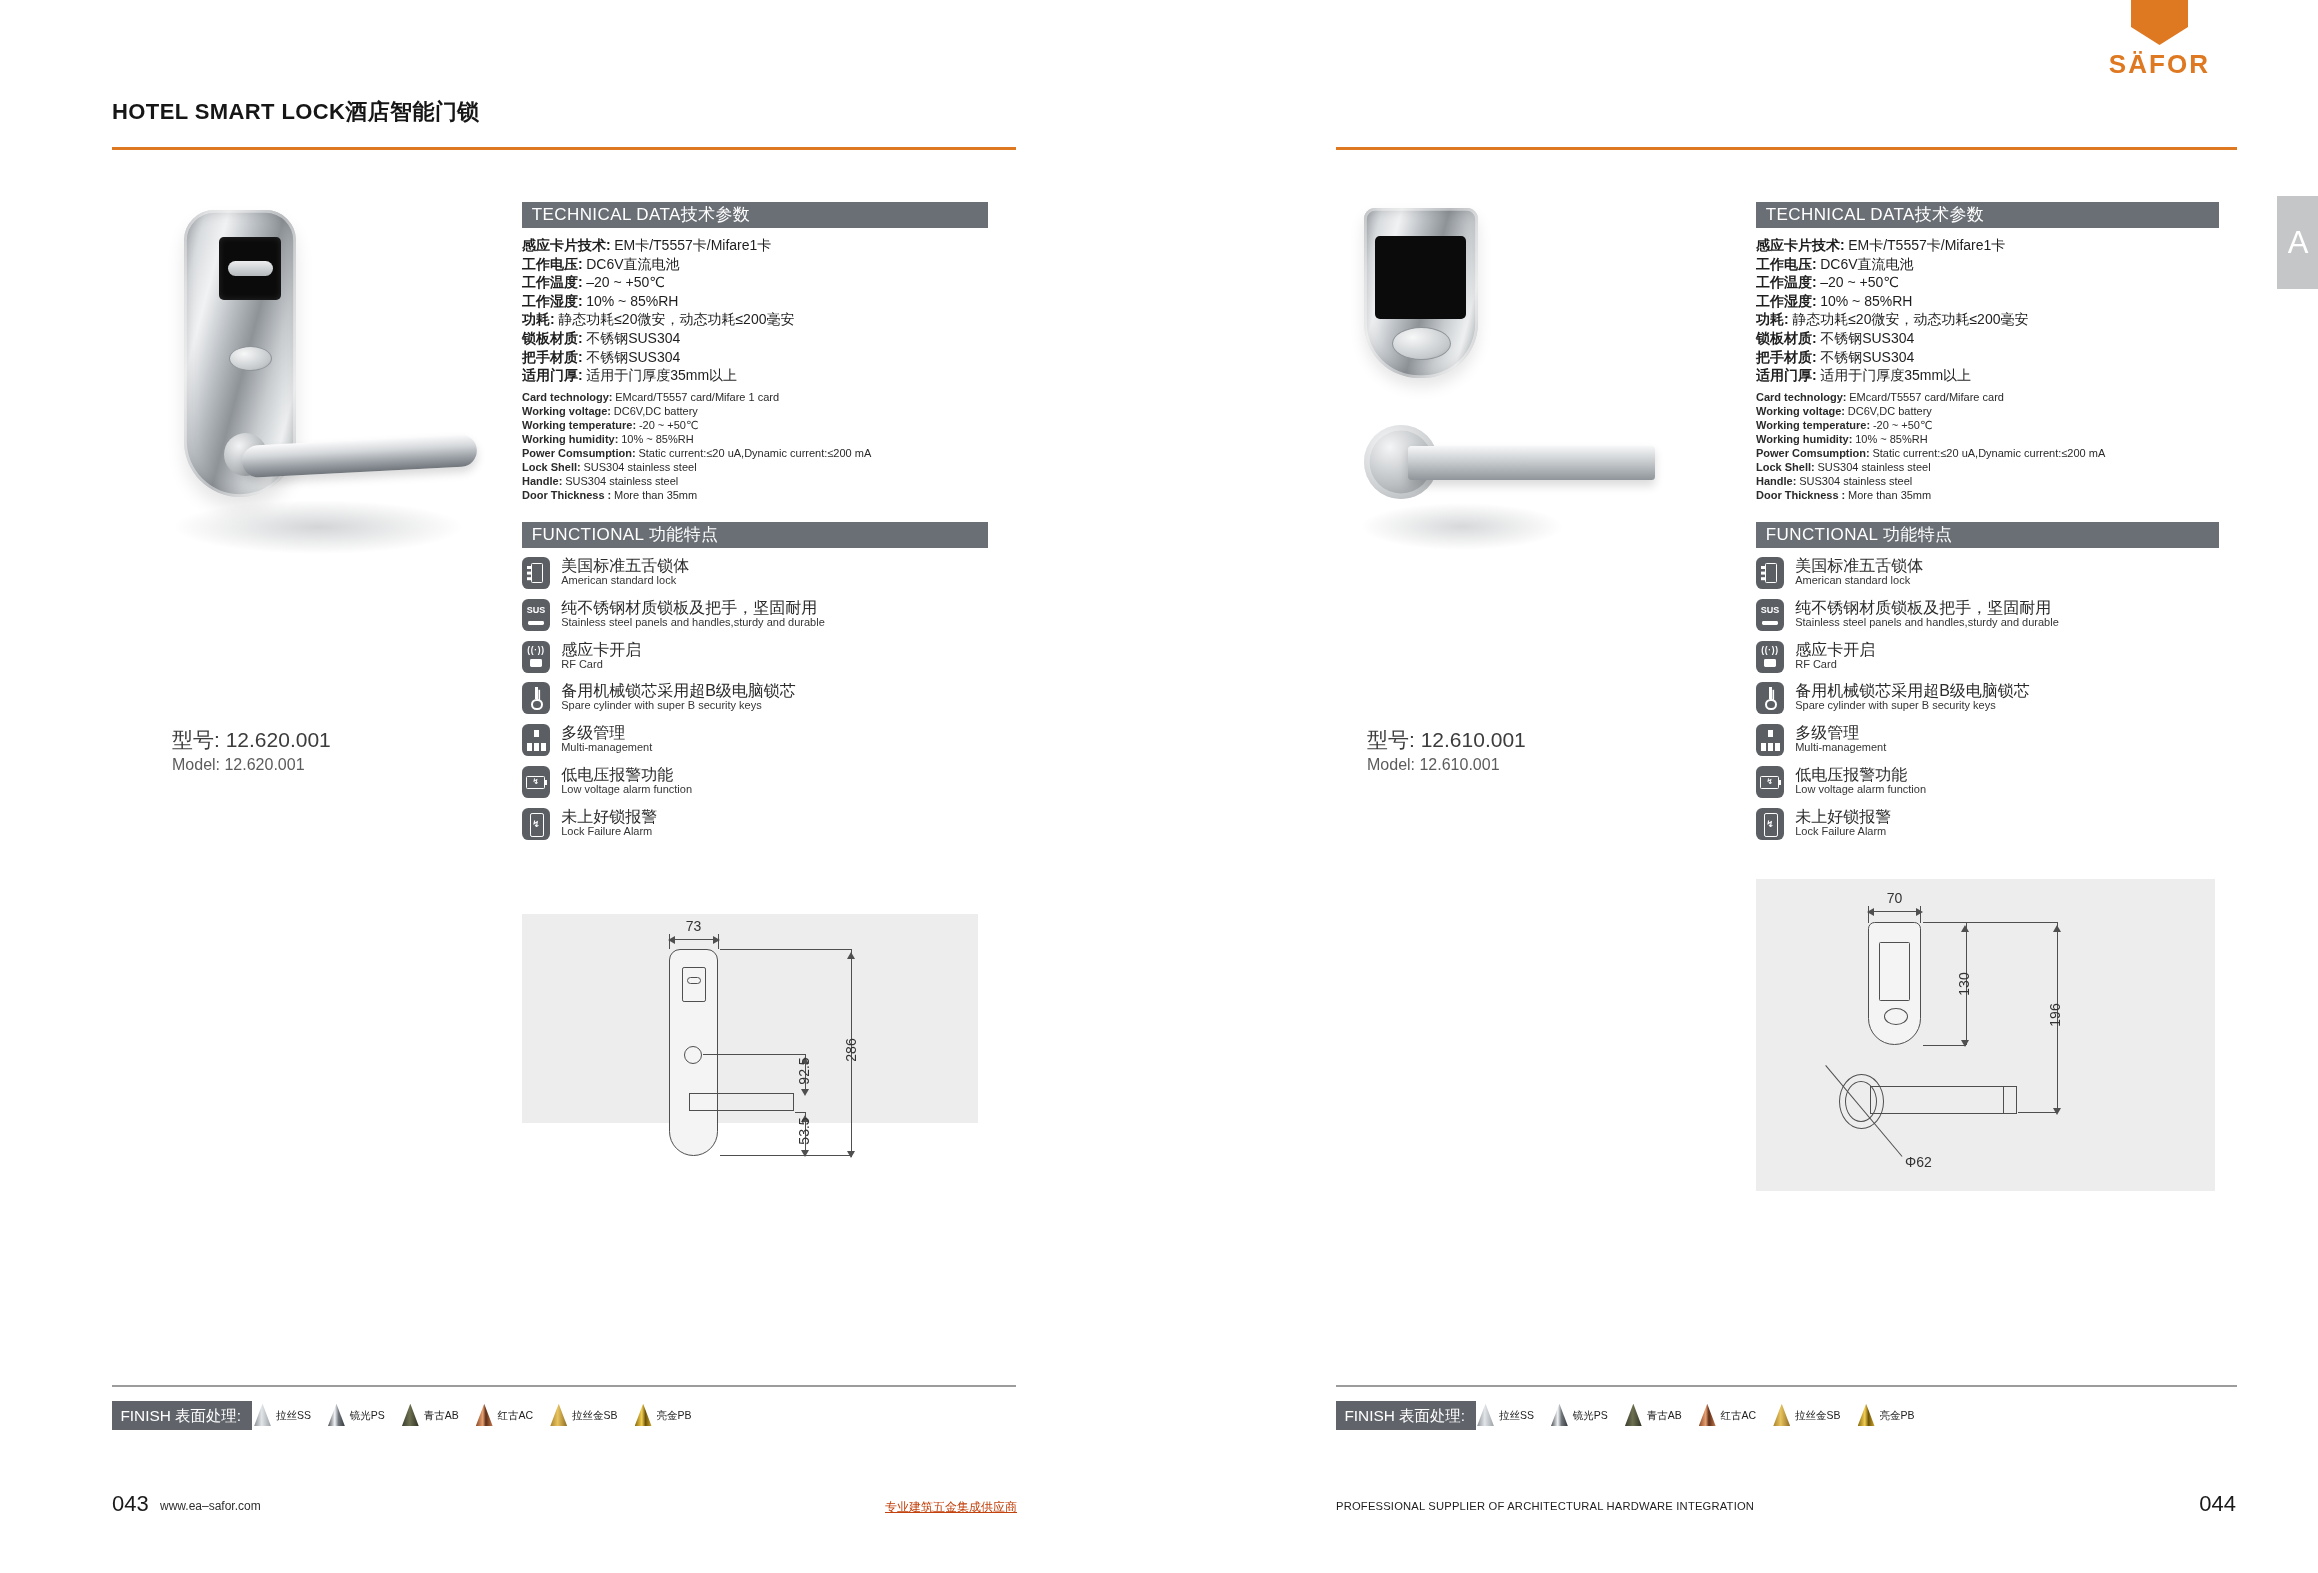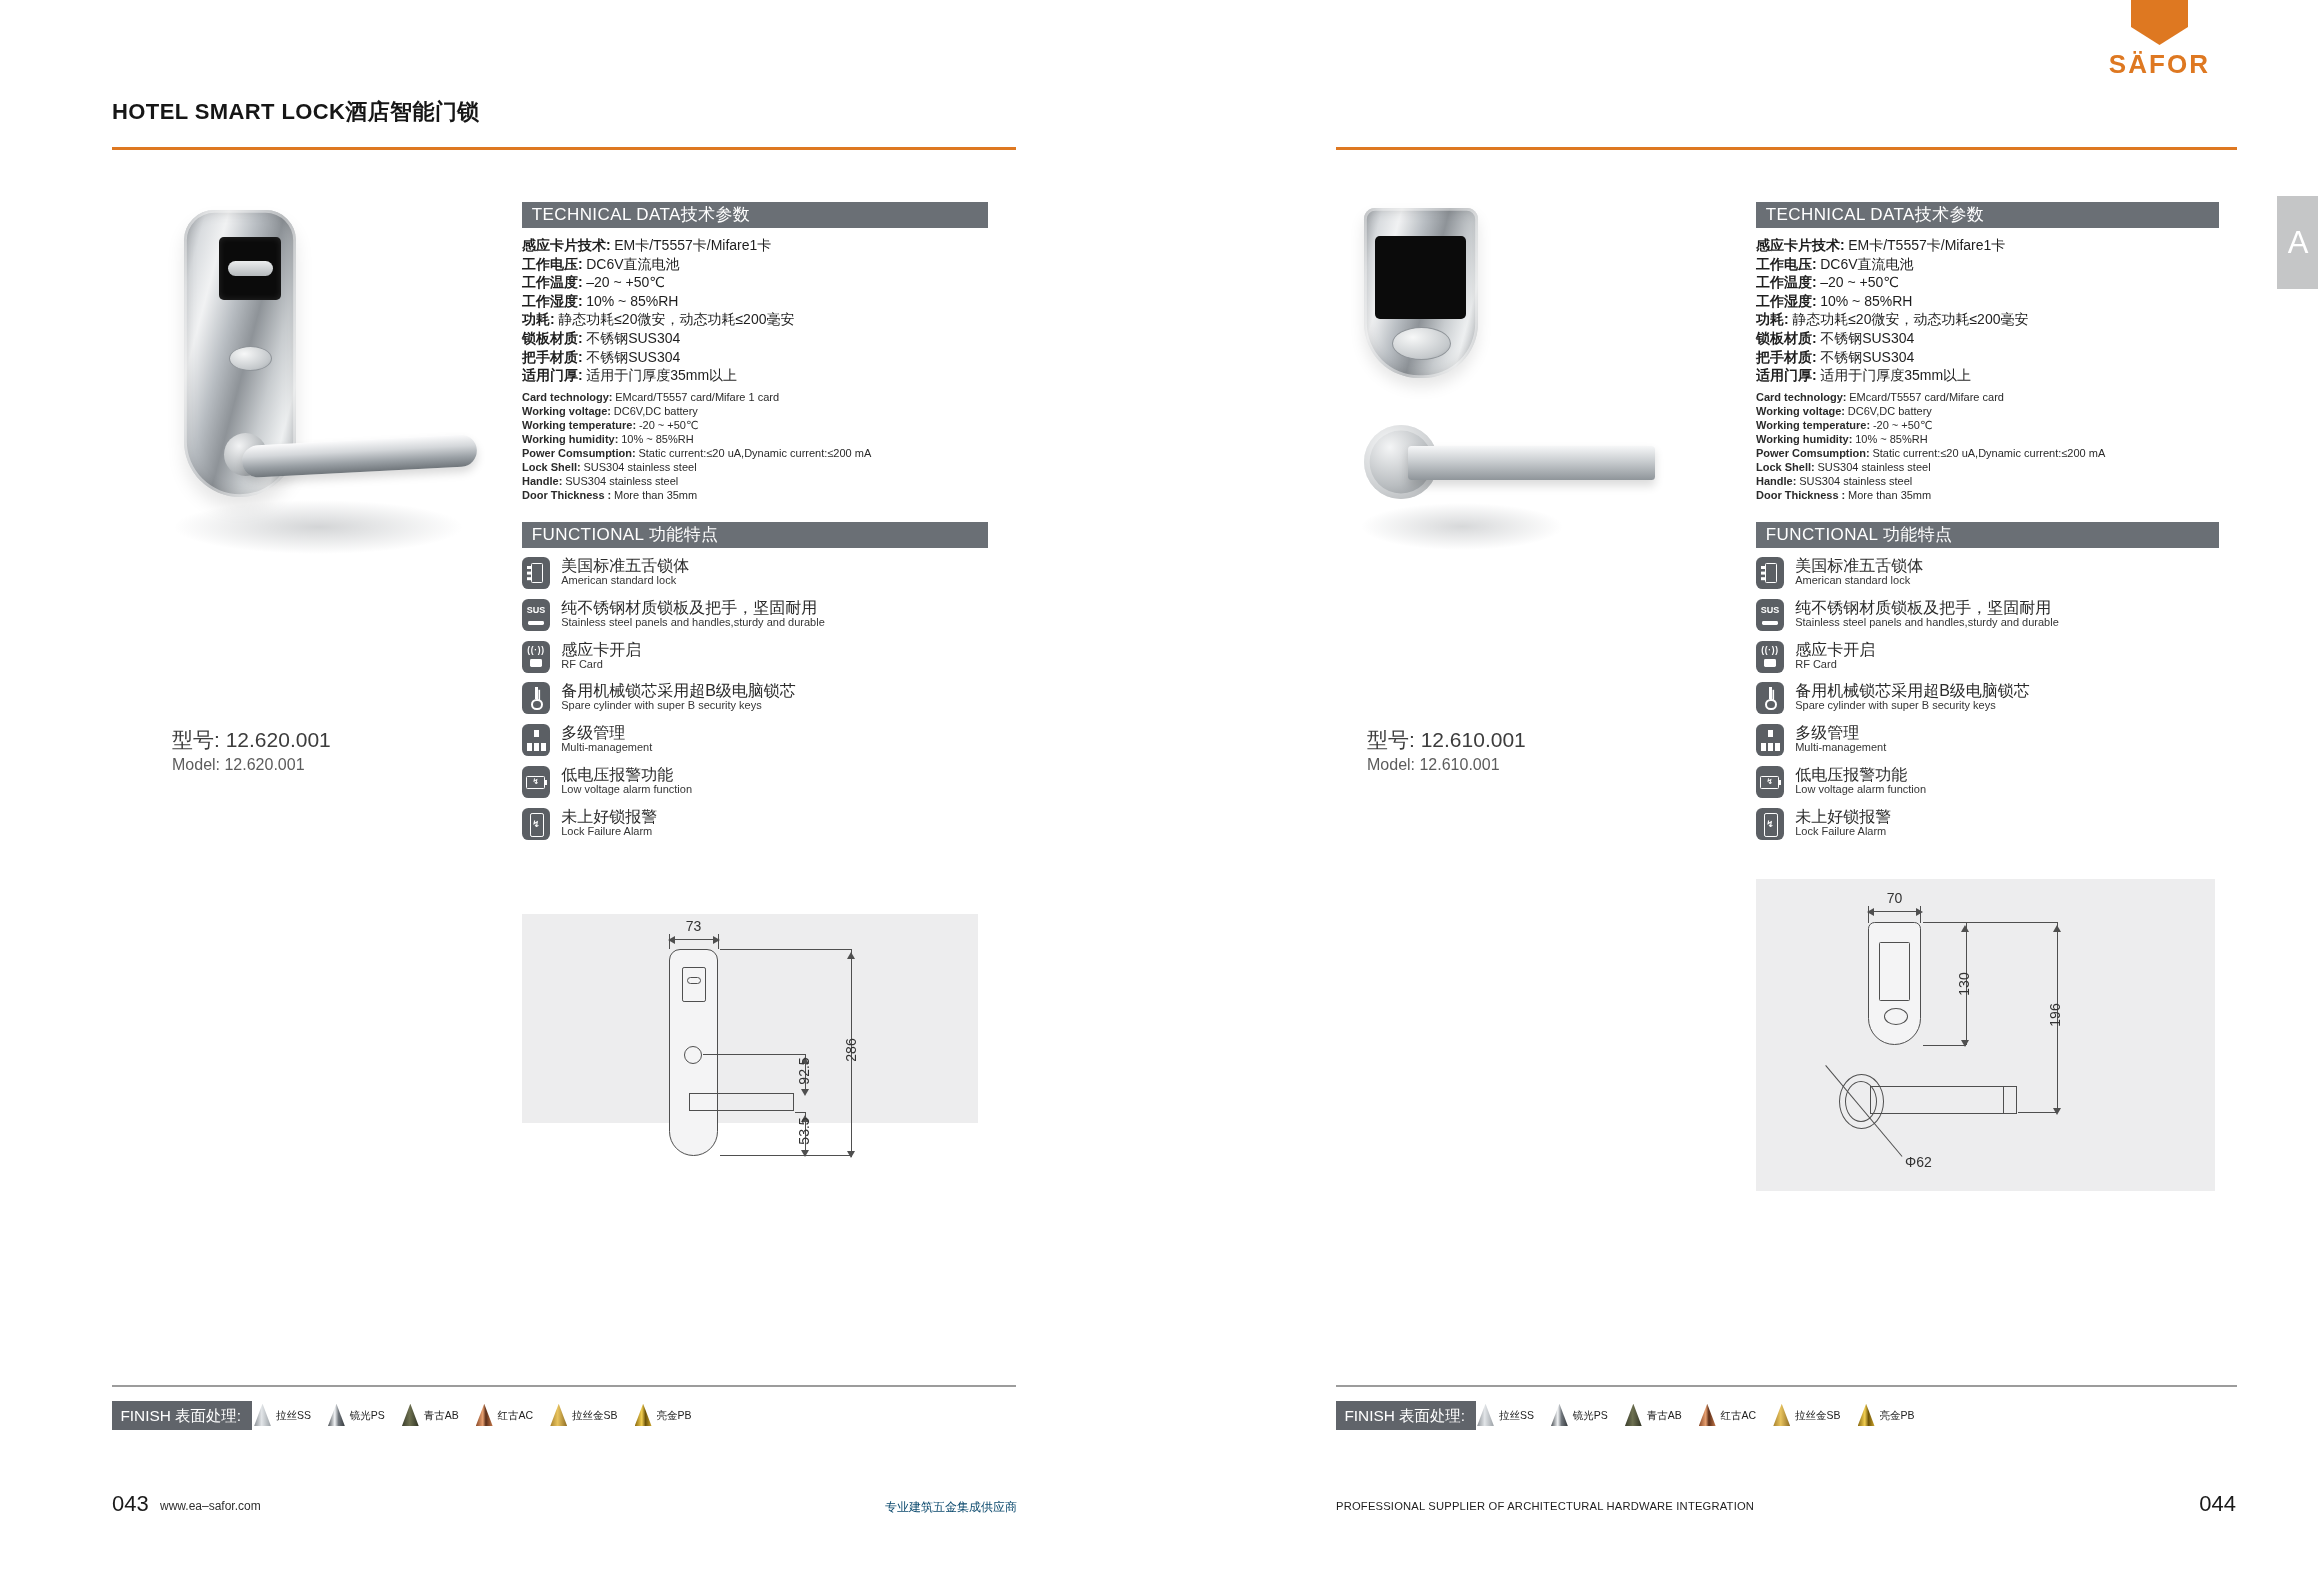--- a/index.html
+++ b/index.html
@@ -140,21 +140,21 @@
   .cone-PB{background:linear-gradient(90deg,#8a6a10,#f2ce50 40%,#6e5408 62%,#d4ab2e);}
   .swlbl{display:flex;flex-direction:row;justify-content:center;}
   .swcn{font-size:10.5px;line-height:12px;color:#222;}
   .swcode{font-size:10.5px;line-height:12px;color:#222;}
 
   
   .pageno{font-size:22px;color:#1a1a1a;}
   .pagenoL{left:112px;top:1491px;text-align:right;}
   .pagenoR{left:2173px;top:1491px;width:63px;text-align:right;}
   .siteL{left:160px;top:1499px;font-size:12px;color:#2e2e2e;}
-  .tagL{left:701px;top:1499px;width:316px;text-align:right;font-size:12px;color:#0c4a6e;}
+  .tagL{left:701px;top:1499px;width:316px;text-align:right;font-size:12px;color:#c2410c;text-decoration:underline;}
   .tagR{left:1336px;top:1500px;font-size:11.2px;color:#1e1e1e;letter-spacing:0.2px;}
 </style>
 </head>
 <body>
 
 <div id="canvas">
 
   <div class="abs brand-banner"></div>
   <div class="abs brand-word">SÄFOR</div>
 

